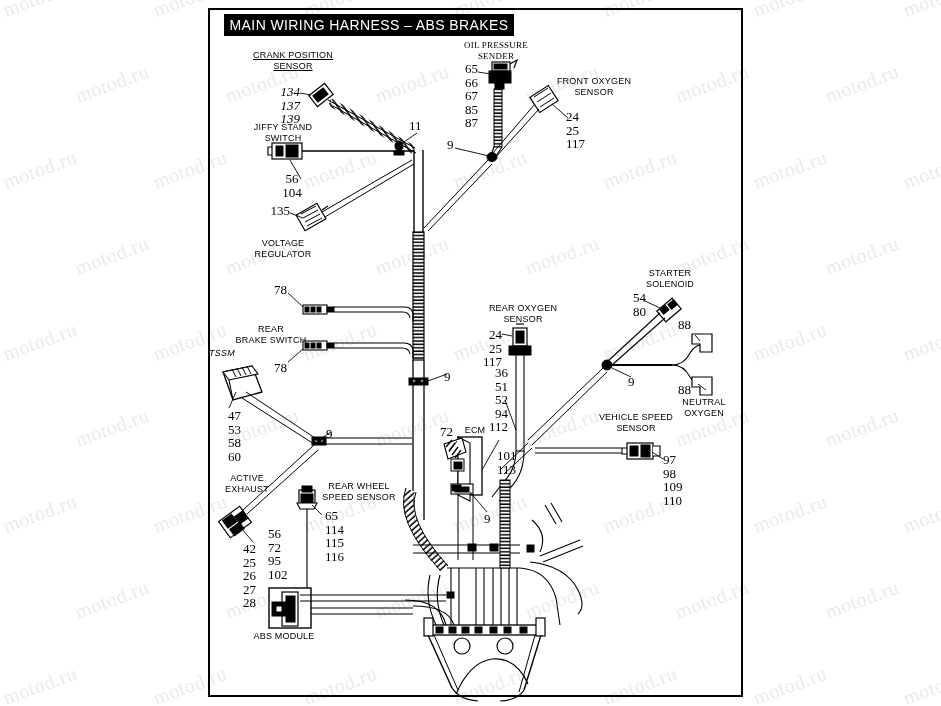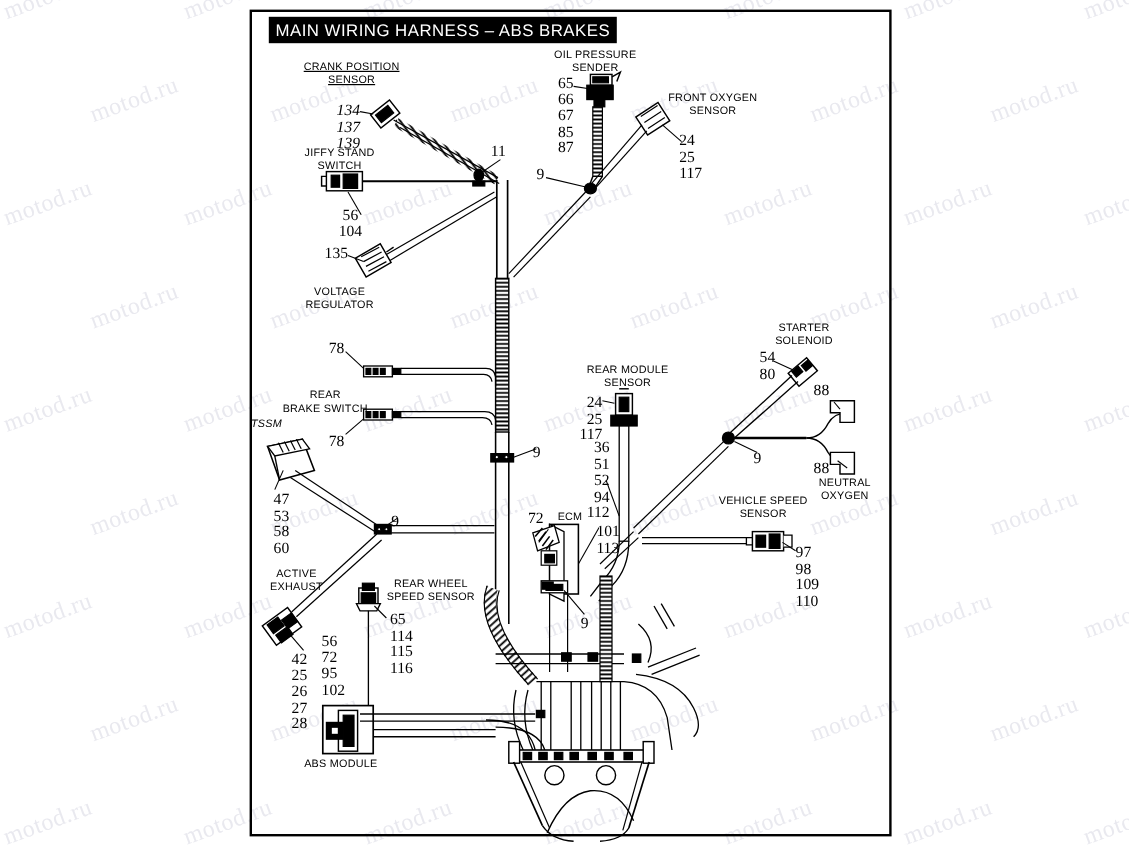--- a/index.html
+++ b/index.html
@@ -449,33 +449,33 @@
     </g>
   </g>
 </svg>
 
 <div class="lbl" style="left:248px;top:50px;width:90px;text-decoration:underline;">CRANK POSITION
 SENSOR</div>
 <div class="lbl" style="left:243px;top:122px;width:80px;">JIFFY STAND
 SWITCH</div>
 <div class="lbl" style="left:243px;top:238px;width:80px;">VOLTAGE
 REGULATOR</div>
-<div class="lbl" style="left:453px;top:40px;width:86px;">OIL PRESSURE
+<div class="lbl" style="left:453px;top:40px;width:86px;font-family:Liberation Serif, serif;">OIL PRESSURE
 SENDER</div>
 <div class="lbl" style="left:548px;top:76px;width:92px;">FRONT OXYGEN
 SENSOR</div>
 <div class="lbl" style="left:223px;top:324px;width:96px;">REAR
 BRAKE SWITCH</div>
 <div class="lbl" style="left:194px;top:348px;width:56px;font-style:italic;">TSSM</div>
 <div class="lbl" style="left:212px;top:473px;width:70px;">ACTIVE
 EXHAUST</div>
 <div class="lbl" style="left:311px;top:481px;width:96px;">REAR WHEEL
 SPEED SENSOR</div>
 <div class="lbl" style="left:241px;top:631px;width:86px;">ABS MODULE</div>
-<div class="lbl" style="left:476px;top:303px;width:94px;">REAR MODULE
+<div class="lbl" style="left:476px;top:303px;width:94px;">REAR OXYGEN
 SENSOR</div>
 <div class="lbl" style="left:459px;top:425px;width:32px;">ECM</div>
 <div class="lbl" style="left:633px;top:268px;width:74px;">STARTER
 SOLENOID</div>
 <div class="lbl" style="left:662px;top:397px;width:84px;">NEUTRAL OXYGEN</div>
 <div class="lbl" style="left:592px;top:412px;width:88px;">VEHICLE SPEED
 SENSOR</div>
 
 <div class="num r" style="left:266px;top:85px;width:34px;font-style:italic;">134
 137
@@ -516,21 +516,21 @@
 116</div>
 <div class="num r" style="left:470px;top:328px;width:32px;">24
 25
 117</div>
 <div class="num r" style="left:476px;top:366px;width:32px;">36
 51
 52
 94
 112</div>
 <div class="num" style="left:440px;top:425px;width:22px;">72</div>
-<div class="num" style="left:497px;top:436px;width:34px;">101
+<div class="num" style="left:497px;top:449px;width:34px;">101
 113</div>
 <div class="num" style="left:484px;top:512px;width:16px;">9</div>
 <div class="num r" style="left:620px;top:291px;width:26px;">54
 80</div>
 <div class="num" style="left:678px;top:318px;width:22px;">88</div>
 <div class="num" style="left:678px;top:383px;width:22px;">88</div>
 <div class="num" style="left:628px;top:375px;width:16px;">9</div>
 <div class="num" style="left:663px;top:453px;width:34px;">97
 98
 109

